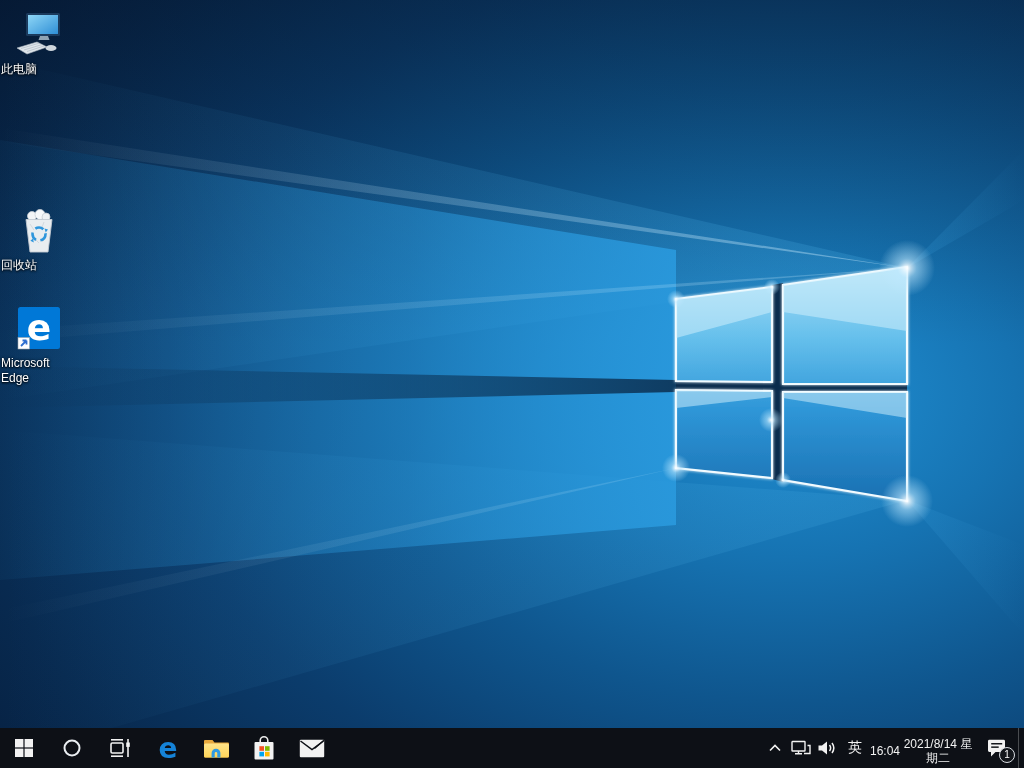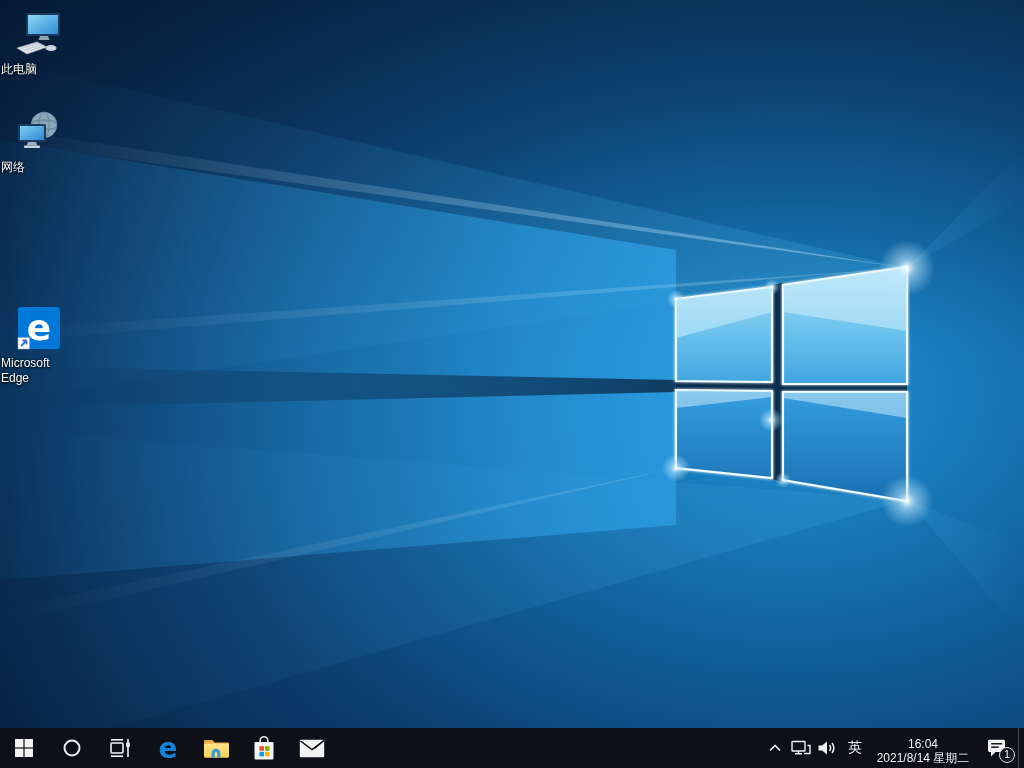--- a/index.html
+++ b/index.html
@@ -41,21 +41,21 @@
   }
   .tb-right { margin-left:auto; display:flex; align-items:stretch; }
   .tray-btn {
     background:transparent; border:none; color:#f2f2f2;
     display:flex; align-items:center; justify-content:center;
     height:40px; cursor:pointer;
   }
   .w26 { width:26px; } .w30 { width:30px; }
   .ime { font-size:14px; font-family:"Liberation Sans",sans-serif; }
   .clock {
-    width:106px; flex-direction:column; line-height:14px; font-size:12px;
+    width:106px; line-height:14px; font-size:12px;
     text-align:center; padding-top:6px;
   }
   .action-center { width:42px; position:relative; }
   .badge {
     position:absolute; right:3px; bottom:5px; width:16px; height:16px;
     background:#14171c; border:1.5px solid #d9dde2; border-radius:50%;
     font-size:10px; line-height:13px; color:#fff; text-align:center;
   }
   .show-desktop { width:6px; border-left:1px solid rgba(255,255,255,.25); height:40px; }
 </style>
@@ -160,42 +160,36 @@
         <rect x="15" y="5" width="30" height="19" fill="url(#scr1)"></rect>
         <path d="M27 26 h8 l1.5 4 h-11 z" fill="#8fa3b3"></path>
         <ellipse cx="38" cy="38" rx="5.5" ry="3" fill="#cfd7de"></ellipse>
         <path d="M4 38 L24 32 L34 37 L14 44 Z" fill="#dfe5ea" stroke="#aeb9c3" stroke-width=".6"></path>
         <path d="M8 38.5 L26 33.2 M11 40 L29 34.6 M14 41.5 L31 36" stroke="#b5c0ca" stroke-width=".8" fill="none"></path>
       </svg>
     </div>
     <div class="lbl">此电脑</div>
   </div>
 
-  <div class="dicon" style="top:106px">
+
+  <div class="dicon" style="top:204px">
     <div class="img">
       <svg width="52" height="50" viewBox="0 0 52 50">
-        <defs>
-          <linearGradient id="scr2" x1="0" y1="0" x2="1" y2="1">
-            <stop offset="0" stop-color="#7fcdf3"></stop>
-              <stop offset="1" stop-color="#2b89d2"></stop>
-          </linearGradient>
-        </defs>
-        <circle cx="31" cy="17" r="13" fill="#8ba7ba"></circle>
-        <ellipse cx="31" cy="17" rx="13" ry="5.2" fill="none" stroke="#67889e" stroke-width="1"></ellipse>
-        <ellipse cx="31" cy="17" rx="5.2" ry="13" fill="none" stroke="#67889e" stroke-width="1"></ellipse>
-        <path d="M18.5 13 h25 M18.5 21 h25" stroke="#67889e" stroke-width="1" fill="none"></path>
-        <rect x="5" y="16" width="28" height="18" rx="1.5" fill="#1b3a5c"></rect>
-        <rect x="7" y="18" width="24" height="14" fill="url(#scr2)"></rect>
-        <path d="M15 34 h8 l1.3 3.5 h-10.6 z" fill="#9fb0bf"></path>
-        <rect x="11" y="37.5" width="16" height="2.4" rx="1" fill="#c7d0d8"></rect>
+        <circle cx="19" cy="10" r="4.5" fill="#f3f5f7" stroke="#c9cfd6" stroke-width=".8"></circle>
+        <circle cx="27" cy="8.5" r="5" fill="#f6f8fa" stroke="#c9cfd6" stroke-width=".8"></circle>
+        <circle cx="33" cy="11" r="4" fill="#eef1f4" stroke="#c9cfd6" stroke-width=".8"></circle>
+        <path d="M13 13.5 L39 13.5 L35 46 L17 46 Z" fill="#e9edf0" stroke="#c4cbd2" stroke-width=".9"></path>
+        <path d="M17 18 l4 6 M31 16 l-3 8 M21 32 l5 5 M33 30 l-4 6" stroke="#d3d9de" stroke-width="1" fill="none"></path>
+        <circle cx="26" cy="28" r="6.5" fill="none" stroke="#2f96dc" stroke-width="2.6" stroke-dasharray="8.5 4.5"></circle>
+        <path d="M31.5 22.5 l3.5 1 -2.3 3 z" fill="#2f96dc"></path>
+        <path d="M20 32.5 l-2.6 2.3 3.4 1.6 z" fill="#2f96dc"></path>
       </svg>
     </div>
-    <div class="lbl">网络</div>
-  </div>
-
+    <div class="lbl">回收站</div>
+  </div>
 
   <div class="dicon" style="top:302px">
     <div class="img">
       <svg width="50" height="50" viewBox="0 0 50 50">
         <rect x="4" y="3" width="42" height="42" rx="2.5" fill="#0078d7"></rect>
         <text x="25" y="36" font-size="36" font-weight="bold" fill="#ffffff" text-anchor="middle" font-family="DejaVu Sans, sans-serif">e</text>
         <rect x="4" y="33.5" width="11.5" height="11.5" fill="#ffffff" stroke="#9aa4ad" stroke-width=".6"></rect>
         <path d="M7 42 L12.5 36.5 M12.5 36.5 h-4 M12.5 36.5 v4" stroke="#2f6fd0" stroke-width="1.8" fill="none"></path>
       </svg>
     </div>

